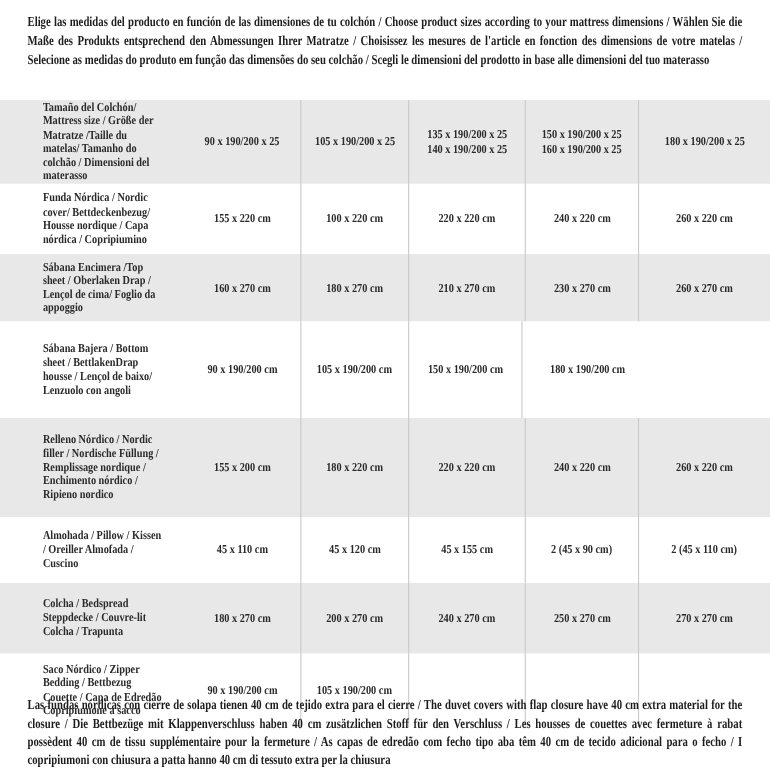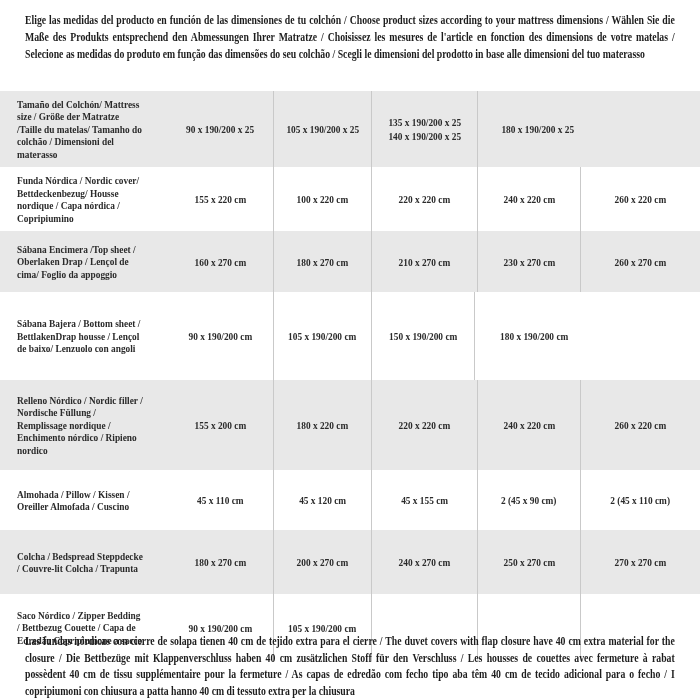--- a/index.html
+++ b/index.html
@@ -18,21 +18,21 @@
   .note-top { top:12px; }
   .note-bottom { top:633px; line-height:16.5px; }
 
   .size-table { position:absolute; top:91px; left:0; width:700px; }
   .t-row { display:flex; width:700px; }
   .t-row.gray { background:#e8e8e8; }
   .h76{height:76px}.h64{height:64px}.h61{height:61px}.h68{height:88px}
   .h72{height:90px}.h62{height:60px}.h67{height:67px}
 
   .lab {
-    width:168px; box-sizing:border-box; padding-left:17px; padding-right:2px;
+    width:168px; box-sizing:border-box; padding-left:39px; padding-right:2px;
     display:flex; align-items:center;
   }
   .lab-inner {
     width:170px; transform:scaleX(0.85); transform-origin:0 50%;
     font-size:11px; line-height:12.5px; color:#2a2a2a;
   }
   .vc {
     box-sizing:border-box; display:flex; flex-direction:column;
     align-items:center; justify-content:center;
   }
@@ -62,20 +62,24 @@
 
       </div>
       <div class="vc c2 divided">
         <span class="val">105 x 190/200 x 25</span>
 
       </div>
       <div class="vc c3 divided">
         <span class="val">135 x 190/200 x 25</span>
         <span class="val">140 x 190/200 x 25</span>
       </div>
+      <div class="vc c4 divided">
+        <span class="val">150 x 190/200 x 25</span>
+        <span class="val">160 x 190/200 x 25</span>
+      </div>
       <div class="vc c5 divided">
         <span class="val">180 x 190/200 x 25</span>
 
       </div>
     </div>
 
     <div class="t-row h64">
       <div class="lab">
         <div class="lab-inner">Funda Nórdica / Nordic cover/ Bettdeckenbezug/ Housse nordique / Capa nórdica / Copripiumino</div>
       </div>

